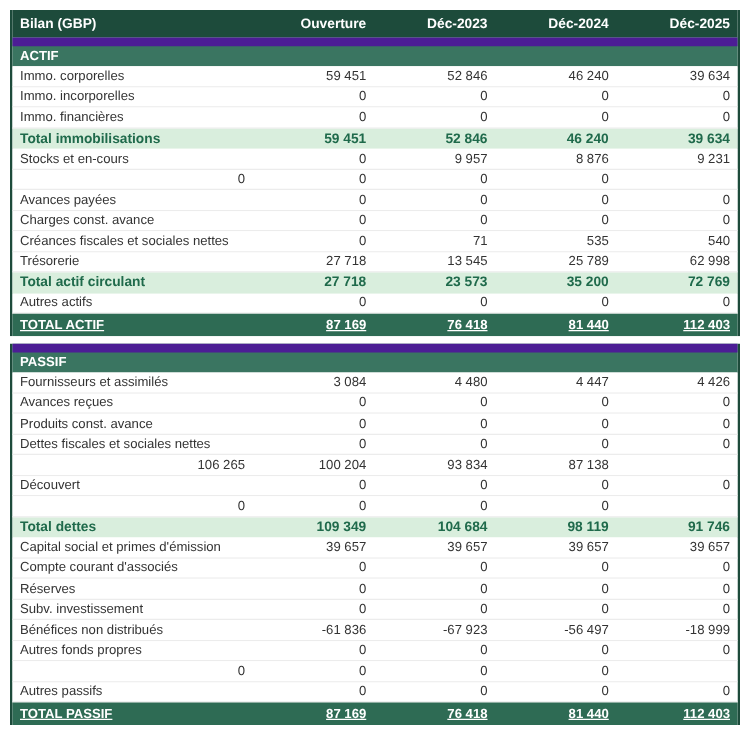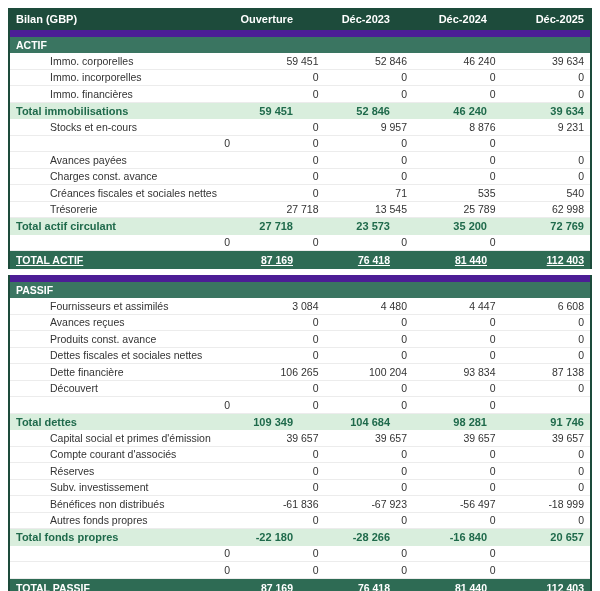--- a/index.html
+++ b/index.html
@@ -52,21 +52,20 @@
     display:flex; align-items:center;
     padding-left:6px;
   }
   .r-normal{
     height:16.5px;
     font-size:10.5px;
     color:var(--body-text);
     border-bottom:1px solid var(--row-sep);
     box-sizing:border-box;
     background:#fff;
-    padding-left:34px;
   }
   .r-subtotal{
     height:16.5px;
     font-size:11px;
     font-weight:bold;
     color:var(--subtotal-text);
     background:var(--subtotal-bg);
     box-sizing:border-box;
   }
   .r-total{
@@ -164,20 +163,21 @@
           <div class="cell num">62 998</div>
         </div>
         <div class="row r-subtotal">
           <div class="cell label">Total actif circulant</div>
           <div class="cell num">27 718</div>
           <div class="cell num">23 573</div>
           <div class="cell num">35 200</div>
           <div class="cell num">72 769</div>
         </div>
         <div class="row r-normal">
+          <div class="cell label">Autres actifs</div>
           <div class="cell num">0</div>
           <div class="cell num">0</div>
           <div class="cell num">0</div>
           <div class="cell num">0</div>
         </div>
         <div class="row r-total">
           <div class="cell label">TOTAL ACTIF</div>
           <div class="cell num">87 169</div>
           <div class="cell num">76 418</div>
           <div class="cell num">81 440</div>
@@ -189,21 +189,21 @@
   <div class="gap"></div>
 
   <div class="tbl">
     <div>
         <div class="section-bar">PASSIF</div>
         <div class="row r-normal">
           <div class="cell label">Fournisseurs et assimilés</div>
           <div class="cell num">3 084</div>
           <div class="cell num">4 480</div>
           <div class="cell num">4 447</div>
-          <div class="cell num">6 608</div>
+          <div class="cell num">4 426</div>
         </div>
         <div class="row r-normal">
           <div class="cell label">Avances reçues</div>
           <div class="cell num">0</div>
           <div class="cell num">0</div>
           <div class="cell num">0</div>
           <div class="cell num">0</div>
         </div>
         <div class="row r-normal">
           <div class="cell label">Produits const. avance</div>
@@ -213,21 +213,20 @@
           <div class="cell num">0</div>
         </div>
         <div class="row r-normal">
           <div class="cell label">Dettes fiscales et sociales nettes</div>
           <div class="cell num">0</div>
           <div class="cell num">0</div>
           <div class="cell num">0</div>
           <div class="cell num">0</div>
         </div>
         <div class="row r-normal">
-          <div class="cell label">Dette financière</div>
           <div class="cell num">106 265</div>
           <div class="cell num">100 204</div>
           <div class="cell num">93 834</div>
           <div class="cell num">87 138</div>
         </div>
         <div class="row r-normal">
           <div class="cell label">Découvert</div>
           <div class="cell num">0</div>
           <div class="cell num">0</div>
           <div class="cell num">0</div>
@@ -236,21 +235,21 @@
         <div class="row r-normal">
           <div class="cell num">0</div>
           <div class="cell num">0</div>
           <div class="cell num">0</div>
           <div class="cell num">0</div>
         </div>
         <div class="row r-subtotal">
           <div class="cell label">Total dettes</div>
           <div class="cell num">109 349</div>
           <div class="cell num">104 684</div>
-          <div class="cell num">98 281</div>
+          <div class="cell num">98 119</div>
           <div class="cell num">91 746</div>
         </div>
         <div class="row r-normal">
           <div class="cell label">Capital social et primes d'émission</div>
           <div class="cell num">39 657</div>
           <div class="cell num">39 657</div>
           <div class="cell num">39 657</div>
           <div class="cell num">39 657</div>
         </div>
         <div class="row r-normal">
@@ -281,34 +280,28 @@
           <div class="cell num">-56 497</div>
           <div class="cell num">-18 999</div>
         </div>
         <div class="row r-normal">
           <div class="cell label">Autres fonds propres</div>
           <div class="cell num">0</div>
           <div class="cell num">0</div>
           <div class="cell num">0</div>
           <div class="cell num">0</div>
         </div>
-        <div class="row r-subtotal">
-          <div class="cell label">Total fonds propres</div>
-          <div class="cell num">-22 180</div>
-          <div class="cell num">-28 266</div>
-          <div class="cell num">-16 840</div>
-          <div class="cell num">20 657</div>
-        </div>
-        <div class="row r-normal">
-          <div class="cell num">0</div>
-          <div class="cell num">0</div>
-          <div class="cell num">0</div>
-          <div class="cell num">0</div>
-        </div>
-        <div class="row r-normal">
+        <div class="row r-normal">
+          <div class="cell num">0</div>
+          <div class="cell num">0</div>
+          <div class="cell num">0</div>
+          <div class="cell num">0</div>
+        </div>
+        <div class="row r-normal">
+          <div class="cell label">Autres passifs</div>
           <div class="cell num">0</div>
           <div class="cell num">0</div>
           <div class="cell num">0</div>
           <div class="cell num">0</div>
         </div>
         <div class="row r-total">
           <div class="cell label">TOTAL PASSIF</div>
           <div class="cell num">87 169</div>
           <div class="cell num">76 418</div>
           <div class="cell num">81 440</div>

